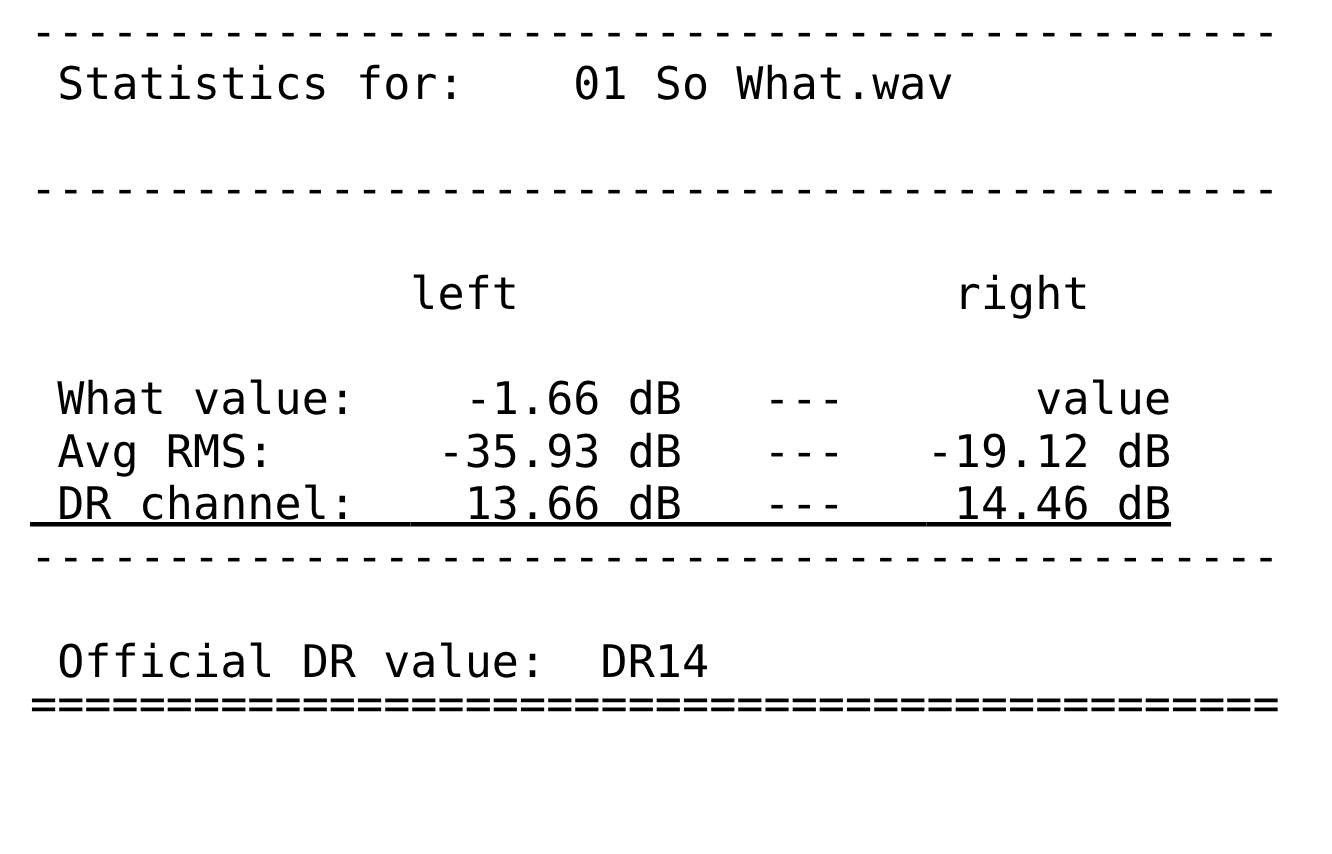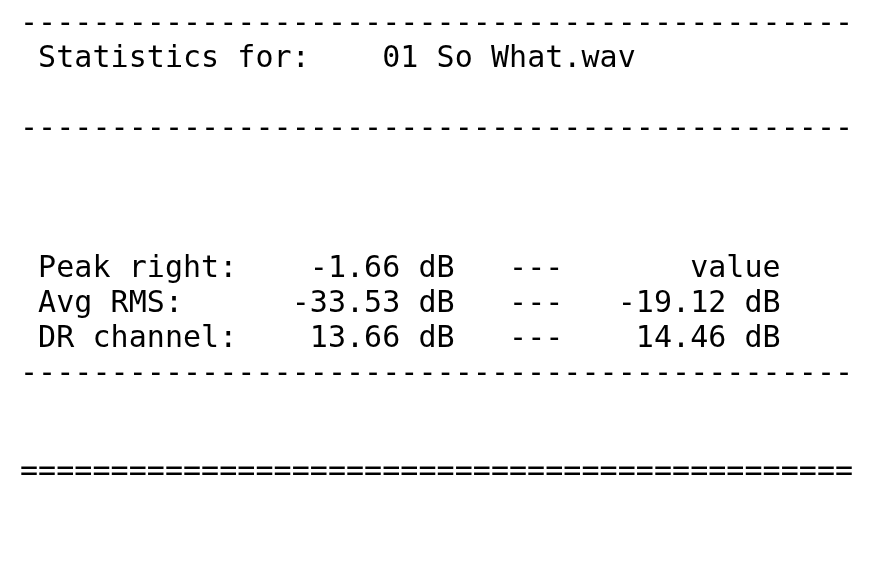--- a/index.html
+++ b/index.html
@@ -37,42 +37,44 @@
     letter-spacing: 0.05px;
   }
   
   .row-0  { top: 4px; }
   .row-1  { top: 39px; text-align: center; }
   .row-2  { top: 74px; }
   .row-3  { top: 109px; }
   .row-5  { top: 179px; }
   .row-7  { top: 249px; }
   .row-8  { top: 284px; }
-  .row-9  { top: 319px; }
+  .row-9  { top: 319px; text-decoration: underline; }
   .row-10 { top: 354px; }
   .row-12 { top: 424px; }
   .row-13 { top: 452px; }
 </style>
 </head>
 <body>
 
 <div id="report">
 
   <div class="line rule row-0">----------------------------------------------</div>
 
   <div class="line row-1"><span> Statistics for:    </span><span>01 So What.wav</span></div>
 
 
   <div class="line rule row-3">----------------------------------------------</div>
 
+  <div class="line row-5"><span>              </span><span>left</span><span>                </span><span>right</span></div>
 
-  <div class="line row-7"><span> Peak right:  </span><span>  -1.66 dB</span><span>   ---   </span><span>    value</span></div>
+  <div class="line row-7"><span> What value:  </span><span>  -1.66 dB</span><span>   ---   </span><span>    value</span></div>
 
-  <div class="line row-8"><span> Avg RMS:     </span><span> -33.53 dB</span><span>   ---   </span><span>-19.12 dB</span></div>
+  <div class="line row-8"><span> Avg RMS:     </span><span> -35.93 dB</span><span>   ---   </span><span>-19.12 dB</span></div>
 
   <div class="line row-9"><span> DR channel:  </span><span>  13.66 dB</span><span>   ---   </span><span> 14.46 dB</span></div>
 
   <div class="line rule row-10">----------------------------------------------</div>
 
+  <div class="line row-12"><span> Official DR value:  </span><span>DR14</span></div>
 
   <div class="line rule row-13">==============================================</div>
 
 </div>
 
 </body></html>

